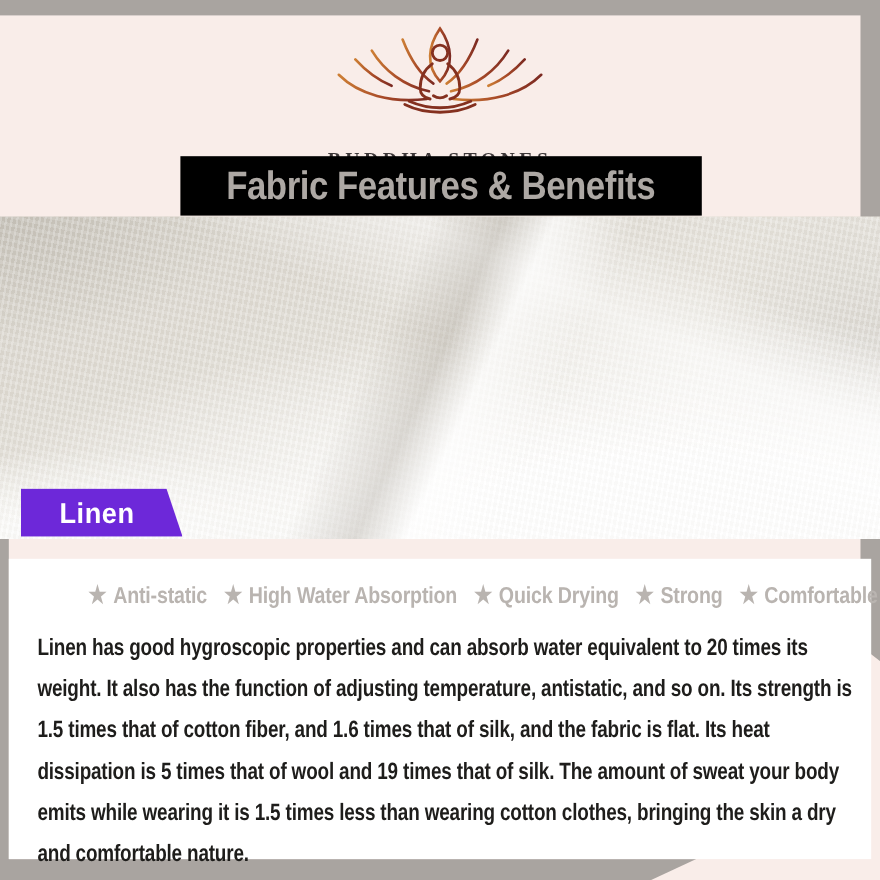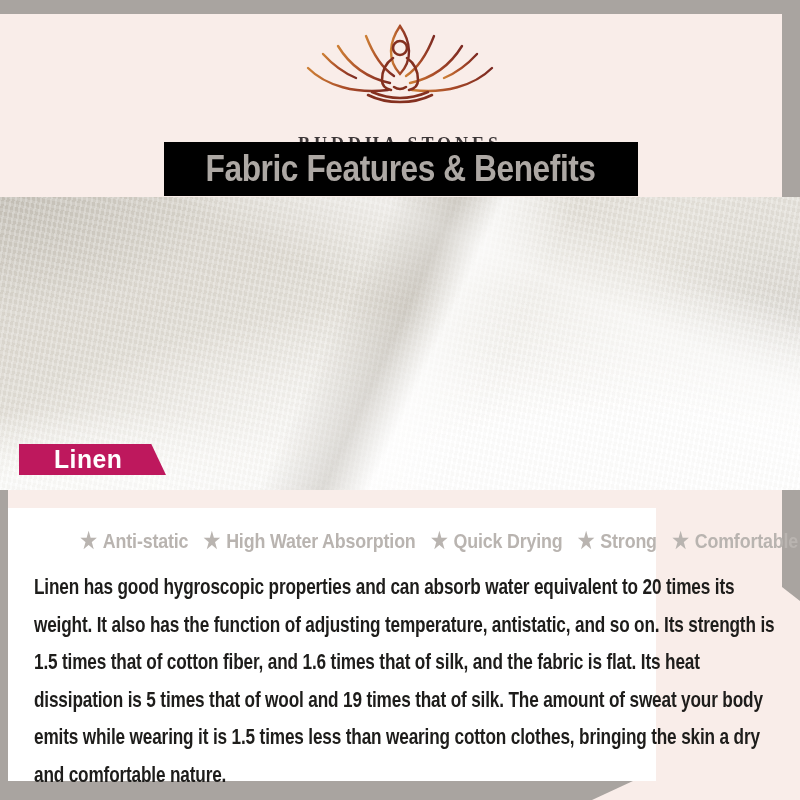--- a/index.html
+++ b/index.html
@@ -54,31 +54,31 @@
       repeating-linear-gradient(12deg, rgba(255,255,255,.38) 0 3px, rgba(188,183,173,.10) 3px 7px);
   }
   .photo-fold{
     position:absolute;inset:0;
     background-image:
       linear-gradient(115deg, rgba(0,0,0,0) 42%, rgba(148,141,130,.28) 49%, rgba(255,255,255,.65) 54%, rgba(0,0,0,0) 62%),
       linear-gradient(25deg, rgba(0,0,0,0) 55%, rgba(255,255,255,.5) 70%, rgba(0,0,0,0) 82%);
   }
   
   .fabric-tag{
-    position:absolute;left:19px;top:444px;width:147px;height:31px;background:#be185d;
+    position:absolute;left:19px;top:444px;width:147px;height:44px;background:#6d28d9;
     clip-path:polygon(0 0,90% 0,100% 100%,0 100%);
     display:flex;align-items:center;justify-content:center;
   }
   .fabric-tag span{
     color:#ffffff;font-size:26px;font-weight:700;letter-spacing:0.5px;
     display:inline-block;transform:scaleX(0.95);padding-right:10px;
   }
   
   .info-box{
-    position:absolute;left:8px;top:508px;width:648px;height:273px;background:#ffffff;
+    position:absolute;left:8px;top:508px;width:784px;height:273px;background:#ffffff;
     box-sizing:border-box;padding-top:18px;text-align:center;
   }
   .features-row{
     white-space:nowrap;display:inline-block;transform:scaleX(0.85);
     font-size:21px;font-weight:700;color:#b9b4b0;line-height:30px;letter-spacing:-0.2px;
   }
   .features-row .feat{margin:0 9px;}
   .features-row .star{margin-right:7px;font-size:22px;}
   .desc{
     text-align:left;margin:13px 0 0 26px;width:930px;

